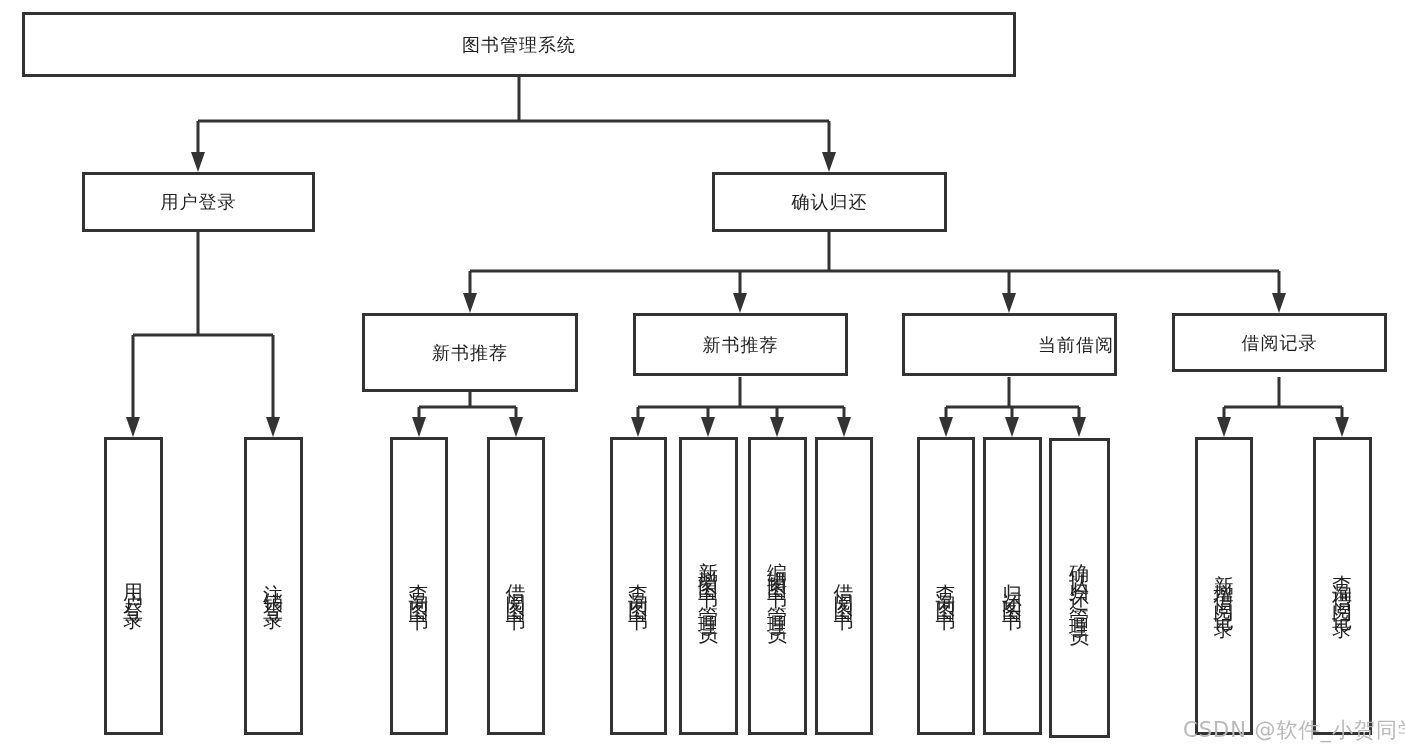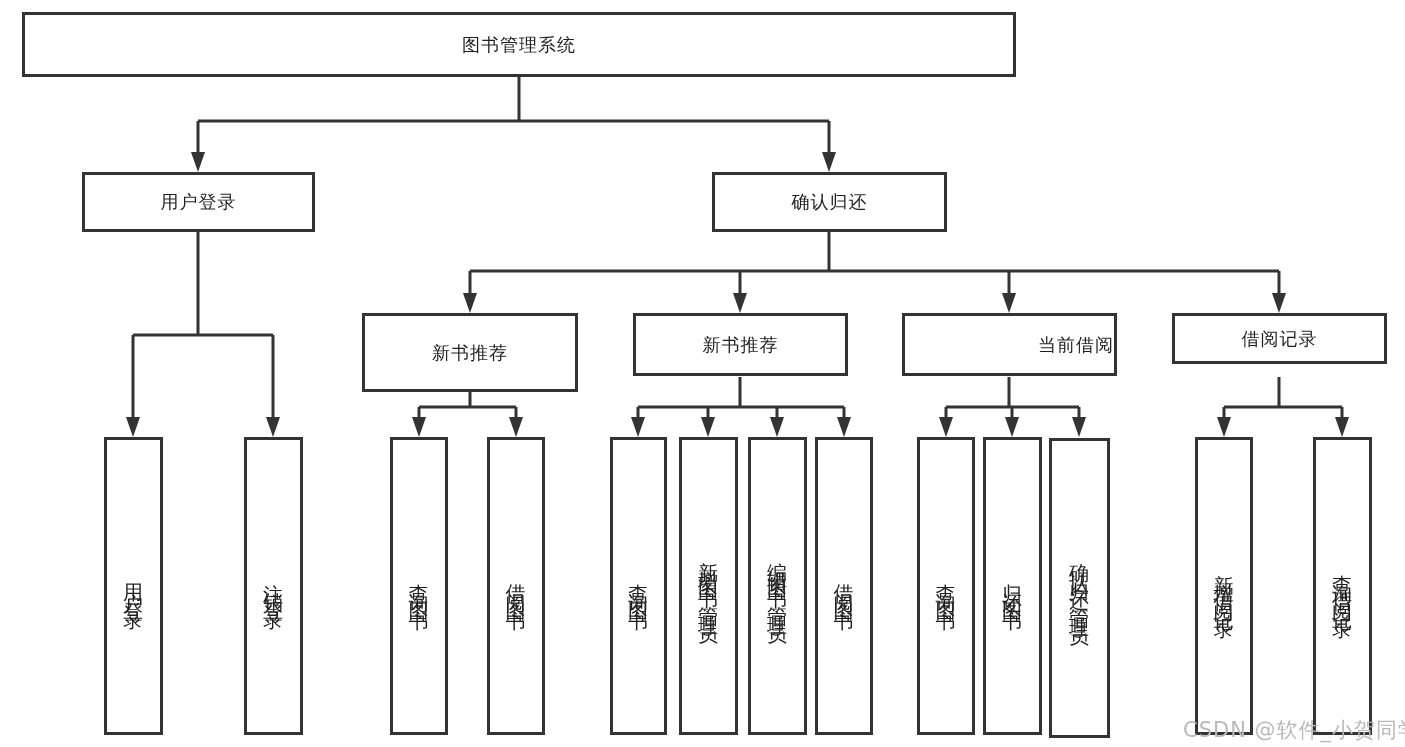--- a/index.html
+++ b/index.html
@@ -117,21 +117,21 @@
 
   <div class="node hbox" style="left:362px; top:313px; width:216px; height:79px;">
     <span>新书推荐</span>
   </div>
   <div class="node hbox" style="left:633px; top:313px; width:215px; height:63px;">
     <span>新书推荐</span>
   </div>
   <div class="node hbox" style="left:902px; top:313px; width:215px; height:63px;justify-content:flex-end;">
     <span>当前借阅</span>
   </div>
-  <div class="node hbox" style="left:1172px; top:313px; width:215px; height:51px;font-family:Liberation Serif, serif;">
+  <div class="node hbox" style="left:1172px; top:313px; width:215px; height:59px;font-family:Liberation Serif, serif;">
     <span>借阅记录</span>
   </div>
 
   <div class="node leaf" style="left:104px; top:437px; width:59px; height:298px;">
     <span class="vtext">用户登录</span>
   </div>
   <div class="node leaf" style="left:244px; top:437px; width:59px; height:298px;">
     <span class="vtext">注销登录</span>
   </div>
 

